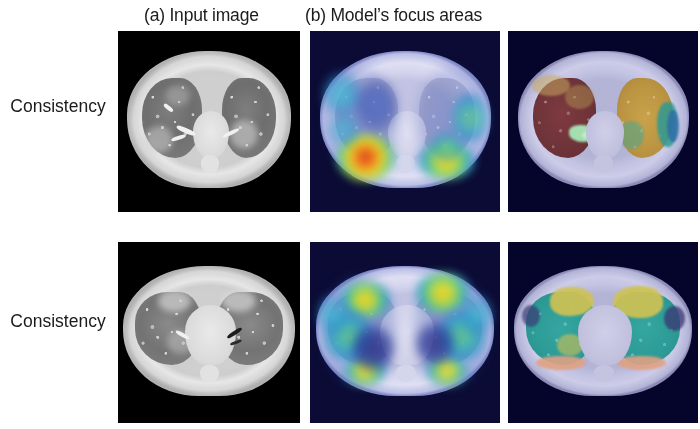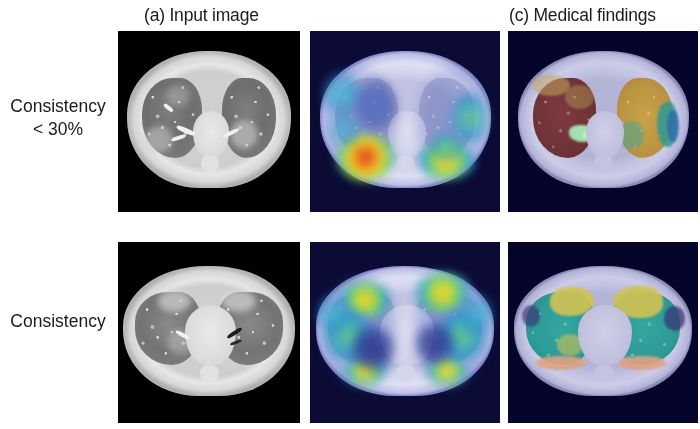--- a/index.html
+++ b/index.html
@@ -239,25 +239,24 @@
       radial-gradient(circle at 88% 52%, rgba(255,255,255,.5) 0 1.1px, transparent 1.6px),
       radial-gradient(circle at 10% 56%, rgba(255,255,255,.45) 0 1.3px, transparent 1.8px);
   }
 </style>
 </head>
 <body>
 
 <div class="figure">
 
   <div class="col-header" id="hdr-a">(a) Input image</div>
-  <div class="col-header" id="hdr-c">(c) Medical findings</div>
+  <div class="col-header" id="hdr-b">(b) Model’s focus areas</div>
 
   <div class="row-label" id="lbl-row1">
     <span>Consistency</span>
-    <span class="l2">&lt; 30%</span>
   </div>
   <div class="row-label" id="lbl-row2">
     <span>Consistency</span>
   </div>
 
   <div class="panel p-a" id="pa1">
     <div class="scan">
       <div class="torso t1 skin-gray"></div>
 
       <div class="torso t1" style="overflow:hidden;">

